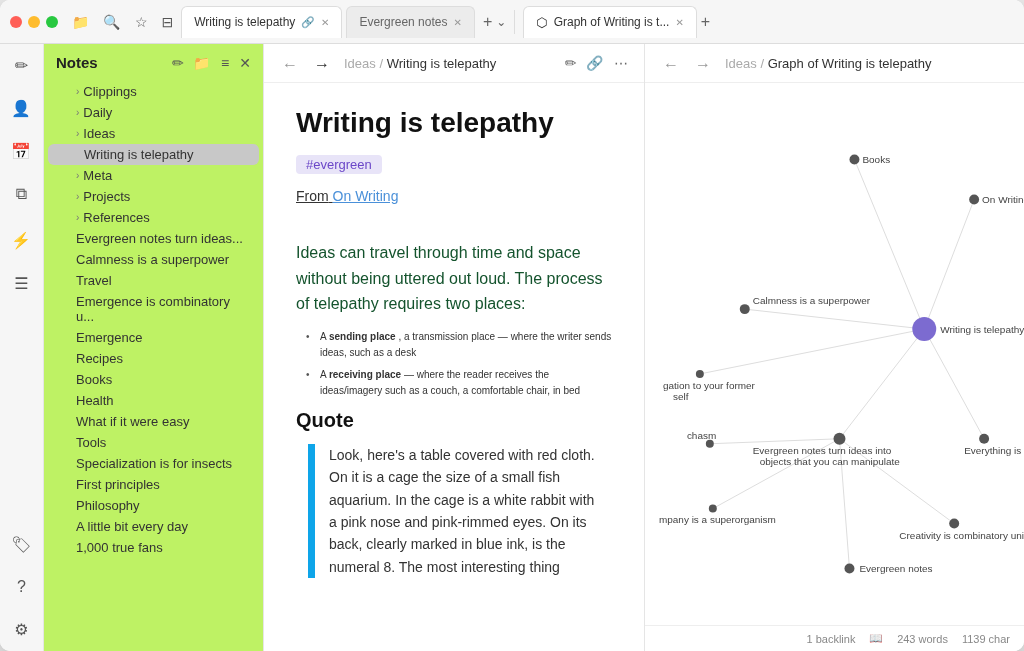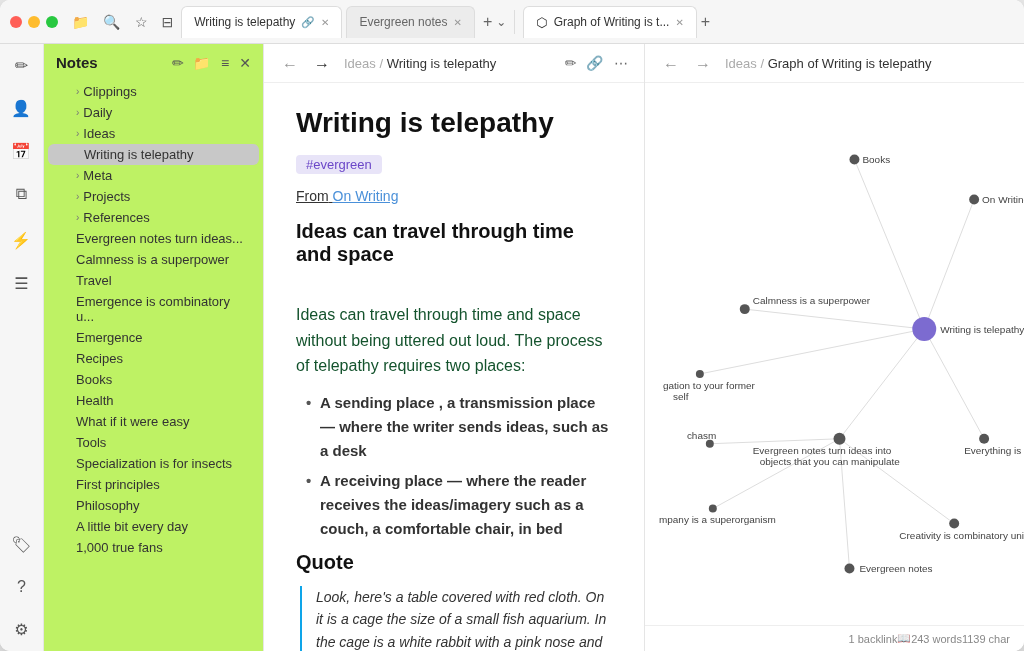--- a/index.html
+++ b/index.html
@@ -60,30 +60,30 @@
     .note-content { flex: 1; overflow-y: auto; padding: 24px 32px; }
     .note-content::-webkit-scrollbar { width: 6px; }
     .note-content::-webkit-scrollbar-thumb { background: #ddd; border-radius: 4px; }
     .note-title { font-size: 28px; font-weight: 700; color: #111; margin-bottom: 16px; }
     .note-tag { display: inline-block; background: #e8e4f8; color: #6b47c8; padding: 2px 10px; border-radius: 4px; font-size: 13px; margin-bottom: 14px; }
     .note-from { font-size: 14px; color: #333; margin-bottom: 16px; text-decoration: underline; }
     .note-from a { color: #4a90d9; text-decoration: underline; }
     .note-h2 { font-size: 20px; font-weight: 700; color: #111; margin-bottom: 10px; }
     .note-body { font-size: 16px; color: #14532d; line-height: 1.6; margin-bottom: 12px; margin-top: 36px; }
     .note-ul { margin: 10px 0 10px 12px; list-style: none; }
-    .note-ul li { font-size: 15px; color: #333; line-height: 1.6; padding-left: 12px; position: relative; margin-bottom: 6px; font-weight: bold; }
+    .note-ul li { font-size: 10px; color: #333; line-height: 1.6; padding-left: 12px; position: relative; margin-bottom: 6px; }
     .note-ul li::before { content: '•'; position: absolute; left: -2px; color: #555; }
-    .note-blockquote { border-left: 2px solid #0ea5e9; padding-left: 14px; margin: 12px 4px; font-style: italic; }
+    .note-blockquote { border-left: 7px solid #0ea5e9; padding-left: 14px; margin: 12px 12px; }
     .note-blockquote p { font-size: 14px; color: #333; line-height: 1.6; }
 
     
     .graph-pane { width: 380px; background: #fff; border-left: 1px solid #e5e5e5; display: flex; flex-direction: column; overflow: hidden; }
     .graph-toolbar { display: flex; align-items: center; padding: 8px 16px; border-bottom: 1px solid #eee; gap: 12px; }
     .graph-content { flex: 1; position: relative; overflow: hidden; background: #fff; }
-    .graph-footer { display: flex; align-items: center; justify-content: flex-end; padding: 6px 14px; border-top: 1px solid #eee; font-size: 11px; color: #888; }
+    .graph-footer { display: flex; align-items: center; justify-content: flex-end; padding: 6px 14px; border-top: 1px solid #eee; font-size: 11px; color: #888; gap: 14px; }
 
     
     .graph-svg { width: 100%; height: 100%; }
     .node-circle { fill: #555; }
     .node-label { font-size: 10px; fill: #444; }
     .graph-edge { stroke: #ddd; stroke-width: 1; }
   </style>
 </head>
 <body>
 
@@ -239,21 +239,20 @@
           <span class="note-toolbar-action">⋯</span>
         </div>
       </div>
       <div class="note-content">
         <div class="note-title">Writing is telepathy</div>
         <div class="note-tag">#evergreen</div>
         <div class="note-from">
           <span>From</span>
           <a href="#">On Writing</a>
         </div>
-        <div class="note-h2">Ideas can travel through time and space</div>
         <p class="note-body">Ideas can travel through time and space without being uttered out loud. The process of telepathy requires two places:</p>
         <ul class="note-ul">
           <li>
             <span>A </span>
             <strong>sending place</strong>
             <span>, a transmission place — where the writer sends ideas, such as a desk</span>
           </li>
           <li>
             <span>A </span>
             <strong>receiving place</strong>

